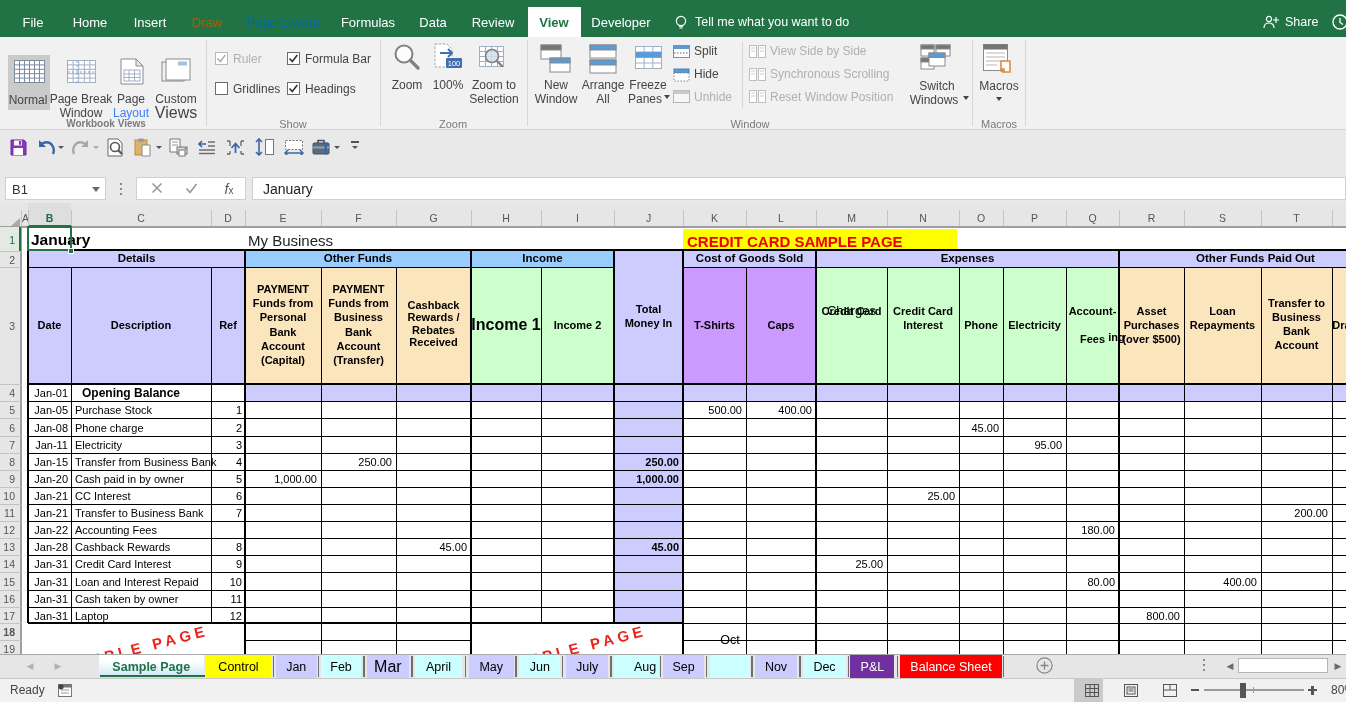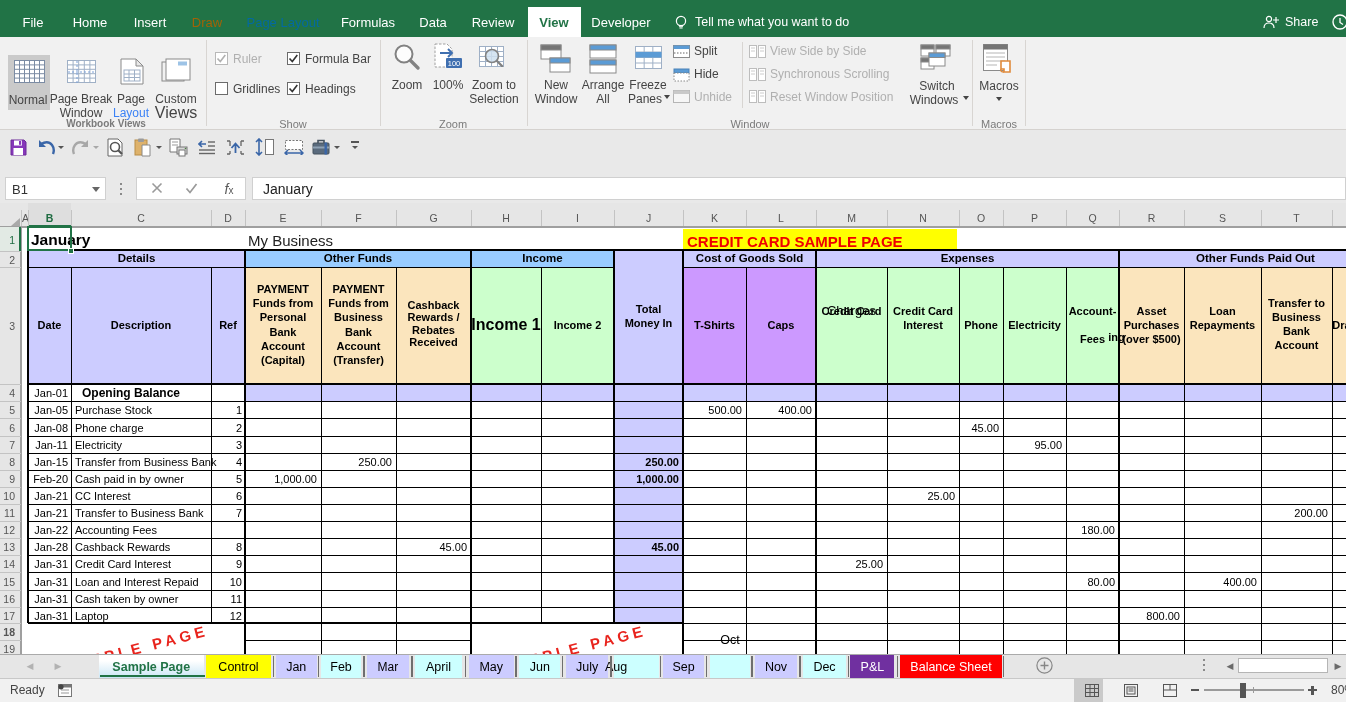--- a/index.html
+++ b/index.html
@@ -531,21 +531,21 @@
 <div style="position:absolute;left:999px;top:224.5px;transform:translate(-100%,-50%);font-size:11px;font-weight:400;color:#000;white-space:nowrap;line-height:1;">45.00</div>
 <div style="position:absolute;left:68px;top:242.0px;transform:translate(-100%,-50%);font-size:11px;font-weight:400;color:#000;white-space:nowrap;line-height:1;">Jan-11</div>
 <div style="position:absolute;left:75px;top:242.0px;transform:translate(0,-50%);font-size:11px;font-weight:400;color:#000;white-space:nowrap;line-height:1;">Electricity</div>
 <div style="position:absolute;left:242px;top:242.0px;transform:translate(-100%,-50%);font-size:11px;font-weight:400;color:#000;white-space:nowrap;line-height:1;">3</div>
 <div style="position:absolute;left:1062px;top:242.0px;transform:translate(-100%,-50%);font-size:11px;font-weight:400;color:#000;white-space:nowrap;line-height:1;">95.00</div>
 <div style="position:absolute;left:68px;top:259.0px;transform:translate(-100%,-50%);font-size:11px;font-weight:400;color:#000;white-space:nowrap;line-height:1;">Jan-15</div>
 <div style="position:absolute;left:75px;top:259.0px;transform:translate(0,-50%);font-size:11px;font-weight:400;color:#000;white-space:nowrap;line-height:1;">Transfer from Business Bank</div>
 <div style="position:absolute;left:242px;top:259.0px;transform:translate(-100%,-50%);font-size:11px;font-weight:400;color:#000;white-space:nowrap;line-height:1;">4</div>
 <div style="position:absolute;left:392px;top:259.0px;transform:translate(-100%,-50%);font-size:11px;font-weight:400;color:#000;white-space:nowrap;line-height:1;">250.00</div>
 <div style="position:absolute;left:679px;top:259.0px;transform:translate(-100%,-50%);font-size:11px;font-weight:700;color:#000;white-space:nowrap;line-height:1;">250.00</div>
-<div style="position:absolute;left:68px;top:276.0px;transform:translate(-100%,-50%);font-size:11px;font-weight:400;color:#000;white-space:nowrap;line-height:1;">Feb-20</div>
+<div style="position:absolute;left:68px;top:276.0px;transform:translate(-100%,-50%);font-size:11px;font-weight:400;color:#000;white-space:nowrap;line-height:1;">Jan-20</div>
 <div style="position:absolute;left:75px;top:276.0px;transform:translate(0,-50%);font-size:11px;font-weight:400;color:#000;white-space:nowrap;line-height:1;">Cash paid in by owner</div>
 <div style="position:absolute;left:242px;top:276.0px;transform:translate(-100%,-50%);font-size:11px;font-weight:400;color:#000;white-space:nowrap;line-height:1;">5</div>
 <div style="position:absolute;left:317px;top:276.0px;transform:translate(-100%,-50%);font-size:11px;font-weight:400;color:#000;white-space:nowrap;line-height:1;">1,000.00</div>
 <div style="position:absolute;left:679px;top:276.0px;transform:translate(-100%,-50%);font-size:11px;font-weight:700;color:#000;white-space:nowrap;line-height:1;">1,000.00</div>
 <div style="position:absolute;left:68px;top:293.0px;transform:translate(-100%,-50%);font-size:11px;font-weight:400;color:#000;white-space:nowrap;line-height:1;">Jan-21</div>
 <div style="position:absolute;left:75px;top:293.0px;transform:translate(0,-50%);font-size:11px;font-weight:400;color:#000;white-space:nowrap;line-height:1;">CC Interest</div>
 <div style="position:absolute;left:242px;top:293.0px;transform:translate(-100%,-50%);font-size:11px;font-weight:400;color:#000;white-space:nowrap;line-height:1;">6</div>
 <div style="position:absolute;left:955px;top:293.0px;transform:translate(-100%,-50%);font-size:11px;font-weight:400;color:#000;white-space:nowrap;line-height:1;">25.00</div>
 <div style="position:absolute;left:68px;top:310.0px;transform:translate(-100%,-50%);font-size:11px;font-weight:400;color:#000;white-space:nowrap;line-height:1;">Jan-21</div>
 <div style="position:absolute;left:75px;top:310.0px;transform:translate(0,-50%);font-size:11px;font-weight:400;color:#000;white-space:nowrap;line-height:1;">Transfer to Business Bank</div>
@@ -584,31 +584,31 @@
 <div style="position:absolute;left:58px;top:665.5px;transform:translate(-50%,-50%);font-size:9px;font-weight:400;color:#b2b2b2;white-space:nowrap;line-height:1;">▶</div>
 <div style="position:absolute;left:98.5px;top:655px;width:105.5px;height:23px;background:linear-gradient(#ffffff 25%,#c9e6f5);"></div>
 <div style="position:absolute;left:151.25px;top:666.5px;transform:translate(-50%,-50%);font-size:12.5px;font-weight:700;color:#217346;white-space:nowrap;line-height:1;">Sample Page</div>
 <div style="position:absolute;left:206px;top:655px;width:65px;height:23px;background:#ffff00;"></div>
 <div style="position:absolute;left:238.5px;top:666.5px;transform:translate(-50%,-50%);font-size:12.5px;font-weight:400;color:#000;white-space:nowrap;line-height:1;">Control</div>
 <div style="position:absolute;left:276px;top:655px;width:40.5px;height:23px;background:#ccccff;"></div>
 <div style="position:absolute;left:296.25px;top:666.5px;transform:translate(-50%,-50%);font-size:12.5px;font-weight:400;color:#000;white-space:nowrap;line-height:1;">Jan</div>
 <div style="position:absolute;left:320.6px;top:655px;width:40.89999999999998px;height:23px;background:#ccffff;"></div>
 <div style="position:absolute;left:341.05px;top:666.5px;transform:translate(-50%,-50%);font-size:12.5px;font-weight:400;color:#000;white-space:nowrap;line-height:1;">Feb</div>
 <div style="position:absolute;left:366.7px;top:655px;width:42.30000000000001px;height:23px;background:#ccccff;"></div>
-<div style="position:absolute;left:387.85px;top:666.5px;transform:translate(-50%,-50%);font-size:12px;font-weight:400;color:#000;white-space:nowrap;line-height:1;">Mar</div>
+<div style="position:absolute;left:387.85px;top:666.5px;transform:translate(-50%,-50%);font-size:16px;font-weight:400;color:#000;white-space:nowrap;line-height:1;">Mar</div>
 <div style="position:absolute;left:415px;top:655px;width:47px;height:23px;background:#ccffff;"></div>
 <div style="position:absolute;left:438.5px;top:666.5px;transform:translate(-50%,-50%);font-size:12.5px;font-weight:400;color:#000;white-space:nowrap;line-height:1;">April</div>
 <div style="position:absolute;left:469px;top:655px;width:44.5px;height:23px;background:#ccccff;"></div>
 <div style="position:absolute;left:491.25px;top:666.5px;transform:translate(-50%,-50%);font-size:12.5px;font-weight:400;color:#000;white-space:nowrap;line-height:1;">May</div>
 <div style="position:absolute;left:519.4px;top:655px;width:41.10000000000002px;height:23px;background:#ccffff;"></div>
 <div style="position:absolute;left:539.95px;top:666.5px;transform:translate(-50%,-50%);font-size:12.5px;font-weight:400;color:#000;white-space:nowrap;line-height:1;">Jun</div>
 <div style="position:absolute;left:566px;top:655px;width:42.299999999999955px;height:23px;background:#ccccff;"></div>
 <div style="position:absolute;left:587.15px;top:666.5px;transform:translate(-50%,-50%);font-size:12.5px;font-weight:400;color:#000;white-space:nowrap;line-height:1;">July</div>
 <div style="position:absolute;left:614.2px;top:655px;width:45.299999999999955px;height:23px;background:#ccffff;"></div>
-<div style="position:absolute;left:616px;top:666.5px;transform:translate(-50%,-50%);font-size:12.5px;font-weight:400;color:#000;white-space:nowrap;line-height:1;">Aug</div>
+<div style="position:absolute;left:645px;top:666.5px;transform:translate(-50%,-50%);font-size:12.5px;font-weight:400;color:#000;white-space:nowrap;line-height:1;">Aug</div>
 <div style="position:absolute;left:663.3px;top:655px;width:40.5px;height:23px;background:#ccccff;"></div>
 <div style="position:absolute;left:683.55px;top:666.5px;transform:translate(-50%,-50%);font-size:12.5px;font-weight:400;color:#000;white-space:nowrap;line-height:1;">Sep</div>
 <div style="position:absolute;left:709.8px;top:655px;width:40.200000000000045px;height:23px;background:#ccffff;"></div>
 <div style="position:absolute;left:729.9px;top:640px;transform:translate(-50%,-50%);font-size:12.5px;font-weight:400;color:#000;white-space:nowrap;line-height:1;">Oct</div>
 <div style="position:absolute;left:755px;top:655px;width:42px;height:23px;background:#ccccff;"></div>
 <div style="position:absolute;left:776.0px;top:666.5px;transform:translate(-50%,-50%);font-size:12.5px;font-weight:400;color:#000;white-space:nowrap;line-height:1;">Nov</div>
 <div style="position:absolute;left:803px;top:655px;width:43px;height:23px;background:#ccffff;"></div>
 <div style="position:absolute;left:824.5px;top:666.5px;transform:translate(-50%,-50%);font-size:12.5px;font-weight:400;color:#000;white-space:nowrap;line-height:1;">Dec</div>
 <div style="position:absolute;left:850.3px;top:655px;width:44.200000000000045px;height:23px;background:#7030a0;"></div>
 <div style="position:absolute;left:872.4px;top:666.5px;transform:translate(-50%,-50%);font-size:12.5px;font-weight:400;color:#fff;white-space:nowrap;line-height:1;">P&amp;L</div>

